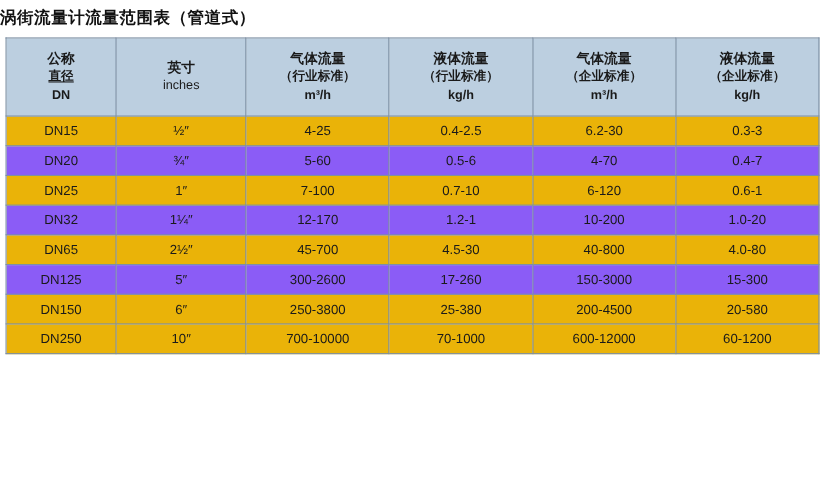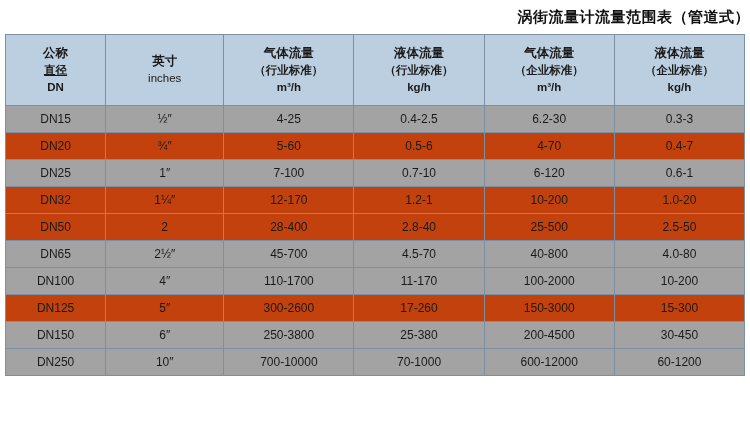--- a/index.html
+++ b/index.html
@@ -15,21 +15,21 @@
   }
   .page {
     width: 750px;
     height: 445px;
     position: relative;
     box-sizing: border-box;
     padding: 0;
     background: #ffffff;
   }
   .title {
-    text-align: right;
+    text-align: left;
     font-size: 15px;
     font-weight: bold;
     color: #111111;
     letter-spacing: 0.5px;
     padding: 6px 0 6px 0;
     height: 22px;
     line-height: 22px;
   }
   table.flow-table {
     border-collapse: collapse;
@@ -56,22 +56,22 @@
   table.flow-table thead th .sub {
     font-weight: normal;
     display: block;
     font-size: 11.5px;
   }
   table.flow-table tbody td {
     height: 24px;
     padding: 1px 2px;
     font-size: 12px;
   }
-  tbody tr.odd td { background: #a3a3a3; }
-  tbody tr.even td { background: #c2410c; }
+  tbody tr.odd td { background: #eab308; }
+  tbody tr.even td { background: #8b5cf6; }
   .col-dn { width: 100px; }
   .col-in { width: 118px; }
   .col-gi { width: 130px; }
   .col-li { width: 130px; }
   .col-ge { width: 130px; }
   .col-le { width: 130px; }
 </style>
 </head>
 <body>
 
@@ -148,59 +148,43 @@
           <td>0.6-1</td>
         </tr>
         <tr class="even">
           <td>DN32</td>
           <td>1¼″</td>
           <td>12-170</td>
           <td>1.2-1</td>
           <td>10-200</td>
           <td>1.0-20</td>
         </tr>
-        <tr class="even">
-          <td>DN50</td>
-          <td>2</td>
-          <td>28-400</td>
-          <td>2.8-40</td>
-          <td>25-500</td>
-          <td>2.5-50</td>
-        </tr>
         <tr class="odd">
           <td>DN65</td>
           <td>2½″</td>
           <td>45-700</td>
-          <td>4.5-70</td>
+          <td>4.5-30</td>
           <td>40-800</td>
           <td>4.0-80</td>
-        </tr>
-        <tr class="odd">
-          <td>DN100</td>
-          <td>4″</td>
-          <td>110-1700</td>
-          <td>11-170</td>
-          <td>100-2000</td>
-          <td>10-200</td>
         </tr>
         <tr class="even">
           <td>DN125</td>
           <td>5″</td>
           <td>300-2600</td>
           <td>17-260</td>
           <td>150-3000</td>
           <td>15-300</td>
         </tr>
         <tr class="odd">
           <td>DN150</td>
           <td>6″</td>
           <td>250-3800</td>
           <td>25-380</td>
           <td>200-4500</td>
-          <td>30-450</td>
+          <td>20-580</td>
         </tr>
         <tr class="odd">
           <td>DN250</td>
           <td>10″</td>
           <td>700-10000</td>
           <td>70-1000</td>
           <td>600-12000</td>
           <td>60-1200</td>
         </tr>
       </tbody>

